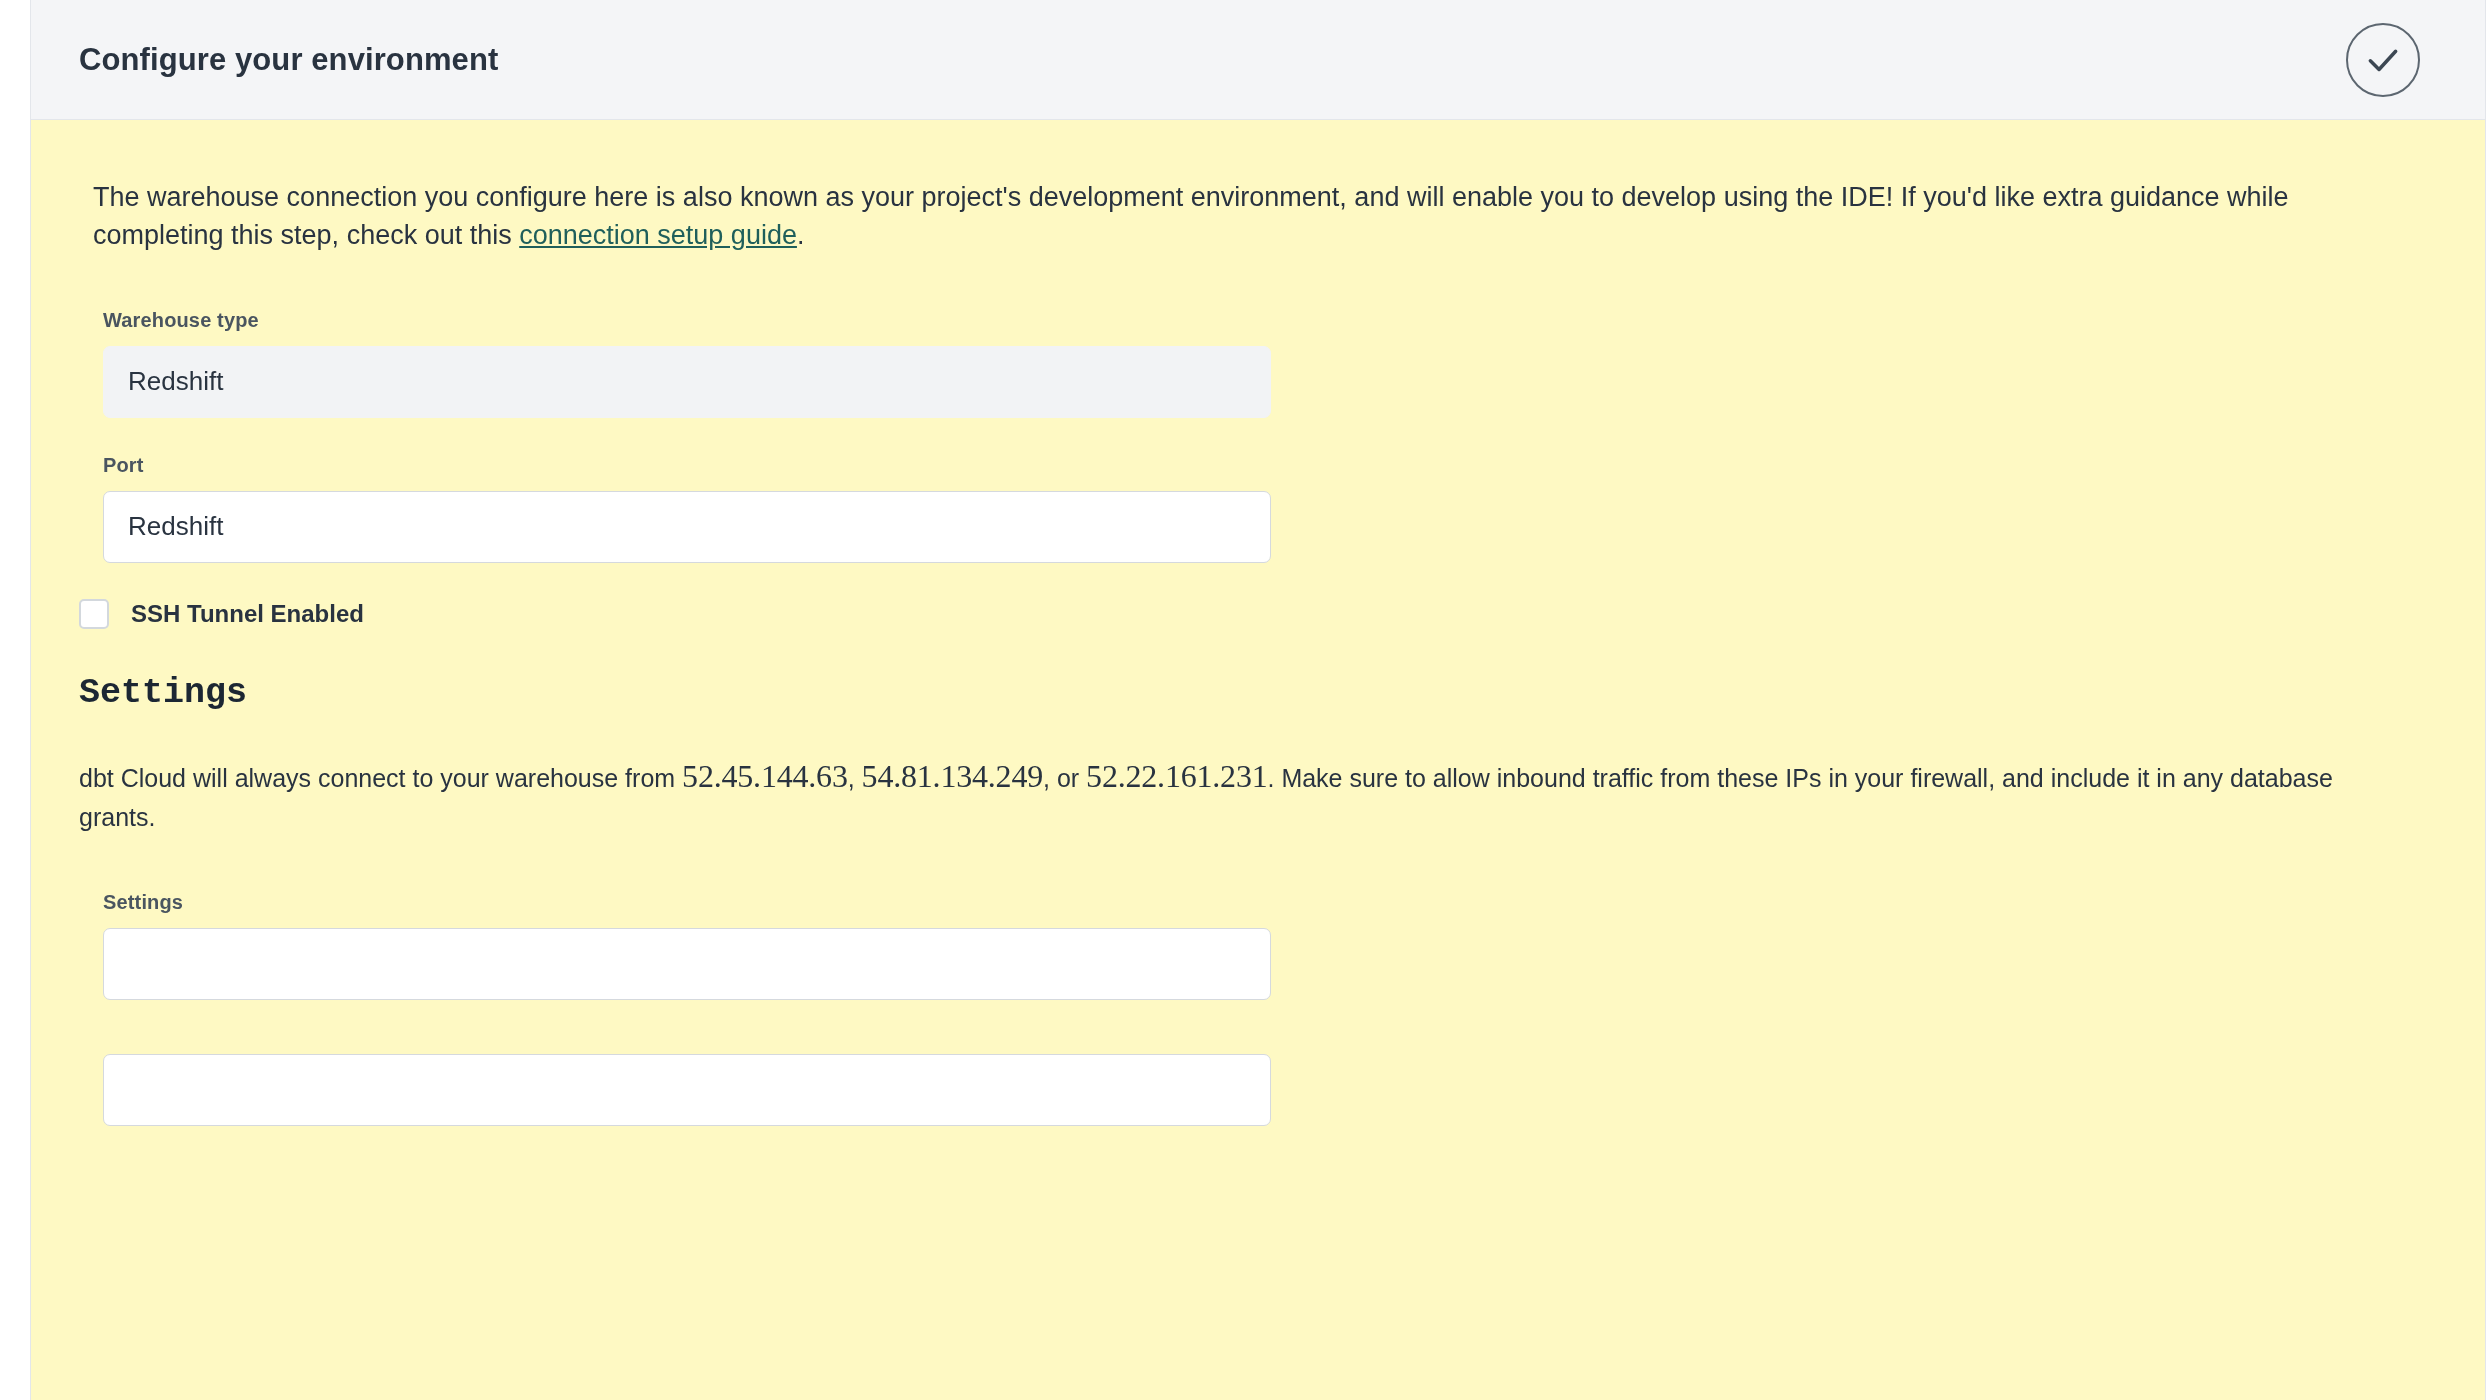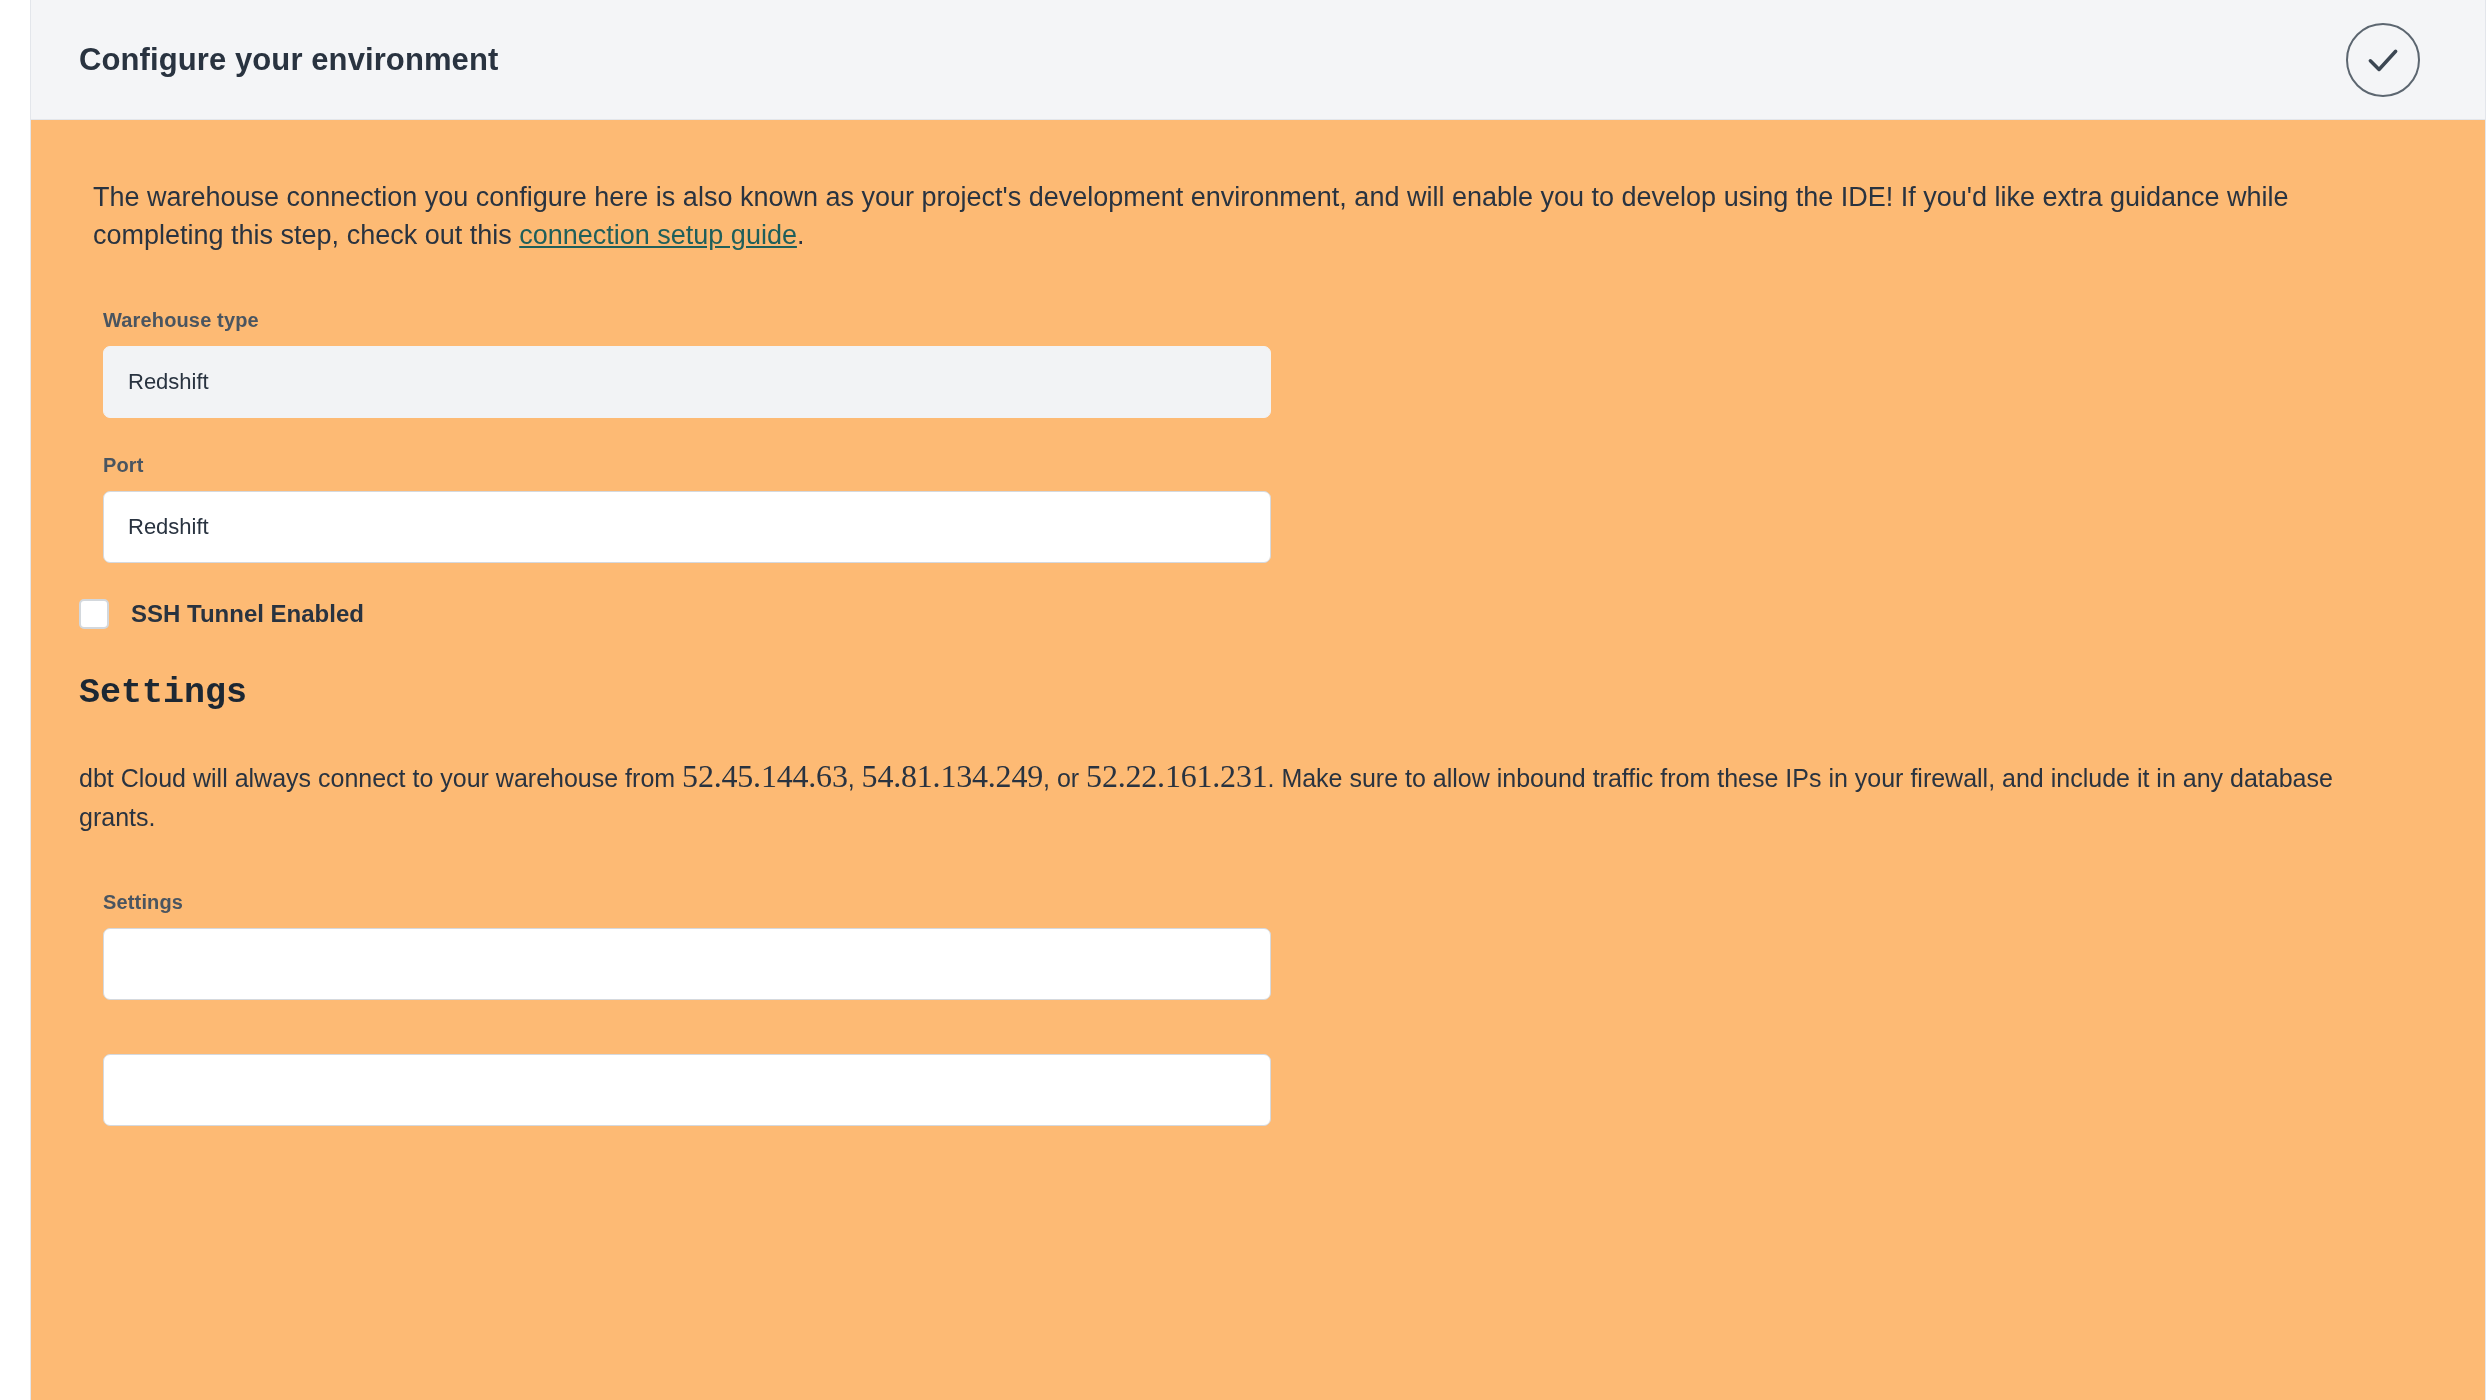--- a/index.html
+++ b/index.html
@@ -22,21 +22,21 @@
     background: #ffffff;
   }
 
   
   .card {
     position: absolute;
     left: 30px;
     top: 0;
     width: 2456px;
     min-height: 1400px;
-    background: #fdba74;
+    background: #fef9c3;
     border-left: 1px solid #e3e6eb;
     border-right: 1px solid #e3e6eb;
   }
 
   .card-header {
     height: 120px;
     background: #f4f5f7;
     border-bottom: 1px solid #e3e6eb;
     display: flex;
     align-items: center;
@@ -93,21 +93,21 @@
 
   .field-block { margin-bottom: 36px; margin-left: 24px; }
 
   .input-box {
     width: 1168px;
     height: 72px;
     border-radius: 7px;
     display: flex;
     align-items: center;
     padding: 0 24px;
-    font-size: 22px;
+    font-size: 26px;
     color: #293340;
   }
 
   .input-box.readonly {
     background: #f2f3f5;
     border: 1px solid #f2f3f5;
   }
 
   .input-box.editable {
     background: #ffffff;

